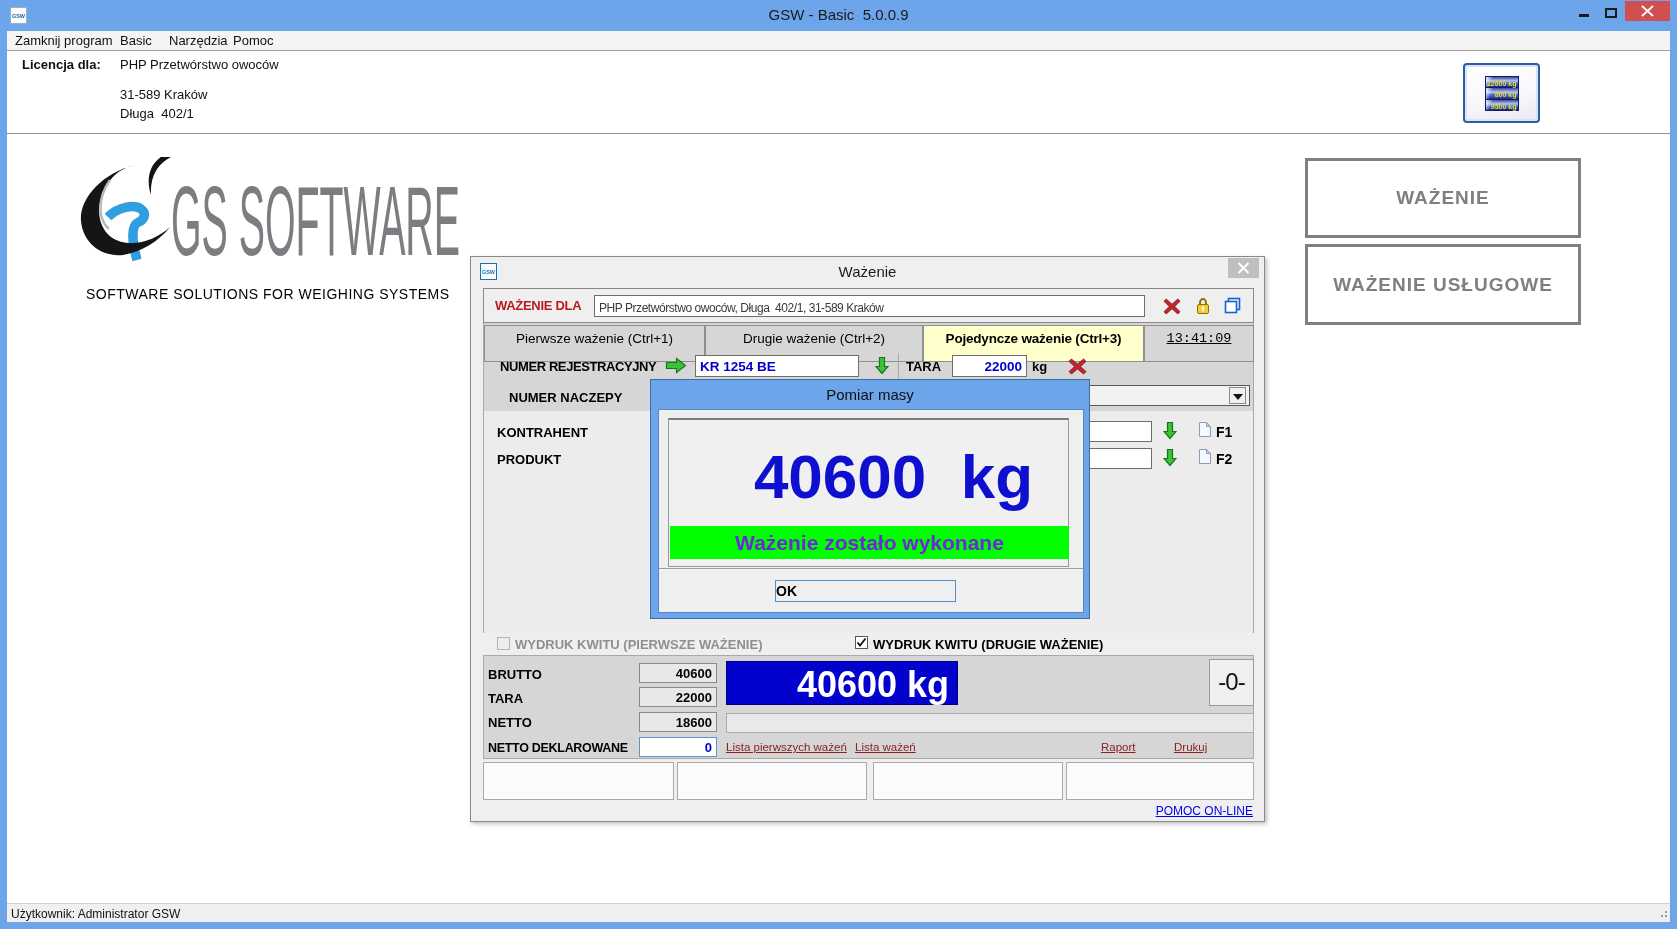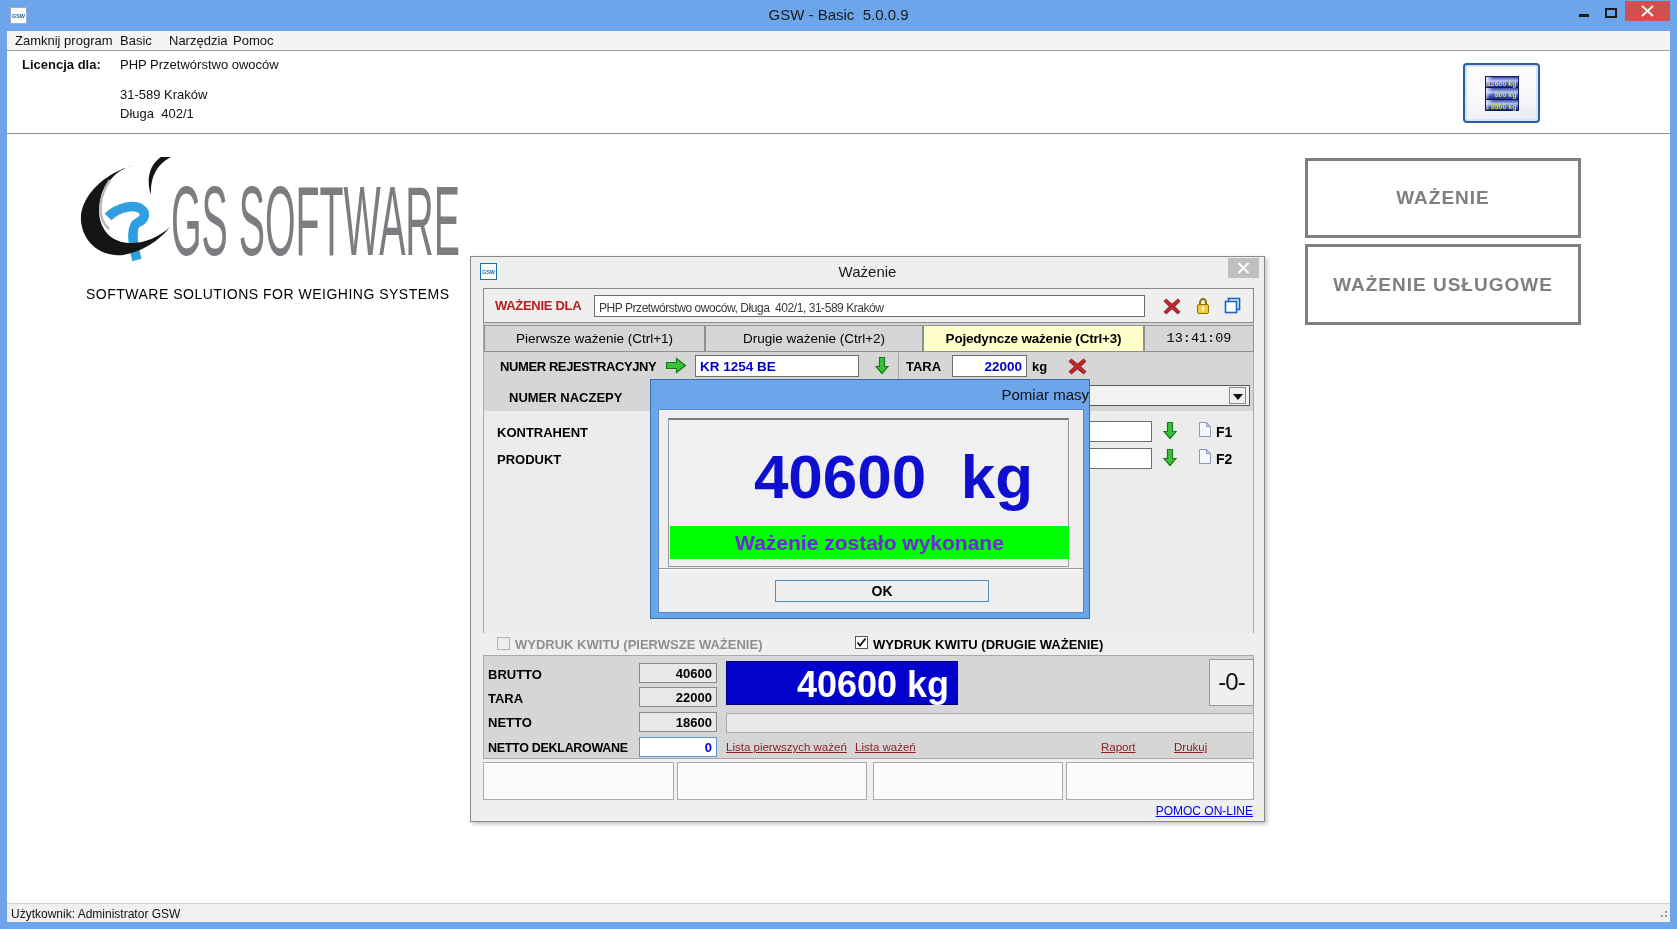--- a/index.html
+++ b/index.html
@@ -50,25 +50,25 @@
 #dlg-icon { left:9px; top:6px; width:17px; height:17px; background:#fdfdfd; border:1px solid #1473b4; }
 #dlg-close { left:757px; top:1px; width:31px; height:20px; background:#bfbfbf; color:#fff; text-align:center; font-size:13px; font-weight:bold; line-height:20px; }
 
 
 #grp1 { left:12px; top:31px; width:771px; height:35px; border:1px solid #898989; background:#efefef; }
 #lbl-wdla { left:24px; top:41px; font-size:13px; font-weight:bold; color:#b91c1c; letter-spacing:-0.3px; }
 #fld-wdla { left:123px; top:38px; width:551px; height:22px; background:#fff; border:1px solid #6e6e6e; font-size:12px; letter-spacing:-0.45px; color:#3a3a3a; padding:5px 0 0 4px; }
 
 
 #band1 { left:12px; top:66px; width:771px; height:88px; background:#d6d6d6; border-left:1px solid #a9a9a9; border-right:1px solid #a9a9a9; }
-.tab { position:absolute; top:68px; height:27px; background:#d6d6d6; border:1px solid #8f8f8f; font-size:13.5px; color:#000; text-align:center; line-height:25px; }
+.tab { position:absolute; top:68px; height:37px; background:#d6d6d6; border:1px solid #8f8f8f; font-size:13.5px; color:#000; text-align:center; line-height:25px; }
 #tab1 { left:13px; width:221px; }
 #tab2 { left:234px; width:218px; }
 #tab3 { left:452px; width:221px; background:#ffffcc; font-weight:bold; letter-spacing:-0.2px; }
-#tabt { left:673px; width:110px; font-family:"Liberation Mono", monospace; font-size:13.5px; }
+#tabt { left:673px; width:110px; font-family:"Liberation Mono", monospace; font-size:13.5px;text-decoration:underline; }
 #lbl-nr { left:29px; top:102px; font-size:13px; font-weight:bold; letter-spacing:-0.4px; }
 #fld-nr { left:224px; top:98px; width:164px; height:22px; background:#fff; border:1px solid #6e6e6e; font-size:13.5px; font-weight:bold; color:#0000cc; padding:3px 0 0 4px; }
 #vsep1 { left:427px; top:96px; width:1px; height:58px; background:#a9a9a9; }
 #lbl-tara { left:435px; top:102px; font-size:13px; font-weight:bold; }
 #fld-tara { left:481px; top:98px; width:75px; height:22px; background:#fff; border:1px solid #6e6e6e; font-size:13.5px; font-weight:bold; color:#0000cc; text-align:right; padding:3px 4px 0 0; }
 #lbl-kg1 { left:561px; top:102px; font-size:13px; font-weight:bold; }
 #lbl-nn { left:38px; top:133px; font-size:13px; font-weight:bold; }
 #combo-nn { left:224px; top:128px; width:555px; height:21px; background:#f2f2f2; border:1px solid #5a5a5a; }
 #combo-btn { left:758px; top:130px; width:17px; height:17px; background:#f0f0f0; border:1px solid #8a8a8a; }
 #combo-btn:after { content:""; position:absolute; left:3px; top:6px; border:5px solid transparent; border-top:6px solid #111; }
@@ -103,28 +103,28 @@
 .rlink { position:absolute; font-size:11.5px; color:#8b2020; text-decoration:underline; white-space:nowrap; }
 #lk1 { left:255px; top:484px; } #lk2 { left:384px; top:484px; } #lk3 { left:630px; top:484px; } #lk4 { left:703px; top:484px; }
 
 
 .bpanel { position:absolute; top:505px; height:38px; background:#fbfbfb; border:1px solid #aaa; }
 #bp1 { left:12px; width:191px; } #bp2 { left:206px; width:190px; } #bp3 { left:402px; width:190px; } #bp4 { left:595px; width:188px; }
 #pomoc { right:11px; top:547px; font-size:12px; color:#0000ee; text-decoration:underline; white-space:nowrap; }
 
 
 #modal { left:650px; top:379px; width:440px; height:240px; background:#6ca5ea; border:1px solid #3a6ea5; }
-#modal-title { left:0; top:0; width:100%; height:30px; text-align:right; font-size:15px; color:#101010; line-height:30px; }
+#modal-title { left:0; top:0; width:100%; height:30px; text-align:center; font-size:15px; color:#101010; line-height:30px; }
 #modal-body { left:8px; top:30px; width:424px; height:202px; background:#efefef; outline:1px solid #5a87c0; }
 
 #disp { left:9px; top:8px; width:401px; height:149px; background:#f0f0f0; border-top:2px solid #7a7a7a; border-left:1px solid #9a9a9a; border-right:1px solid #9a9a9a; border-bottom:1px solid #9a9a9a; }
 #bignum { left:25px; top:21px; width:100%; text-align:center; font-size:62px; font-weight:bold; color:#0f0fd0; letter-spacing:0; }
 #greenbar { left:1px; top:106px; width:399px; height:33px; background:#00ff00; color:#6d28d9; font-weight:bold; font-size:21px; text-align:center; line-height:33px; }
 #modal-sep { left:0px; top:158px; width:424px; height:1px; background:#9a9a9a; box-shadow:0 1px 0 #fbfbfb; }
-#okbtn { left:116px; top:170px; width:214px; height:22px; background:#efefef; border:1px solid #4d90c8; font-size:14px; font-weight:bold; text-align:center; line-height:20px; }
+#okbtn { left:116px; top:170px; width:181px; height:22px; background:#efefef; border:1px solid #4d90c8; font-size:14px; font-weight:bold; text-align:left; line-height:20px; }
 </style>
 </head>
 <body>
 
 <div class="abs" id="titlebar"></div>
 <div class="abs" id="titletext">GSW - Basic&nbsp; 5.0.0.9</div>
 <div class="abs" id="appicon"><svg width="15" height="15" viewBox="0 0 15 15">
       <text x="7.5" y="10" font-size="5.5" font-weight="bold" fill="#1464a0" text-anchor="middle" font-family="Liberation Sans">GSW</text>
     </svg></div>
 <div class="abs" id="min-ic"></div>

